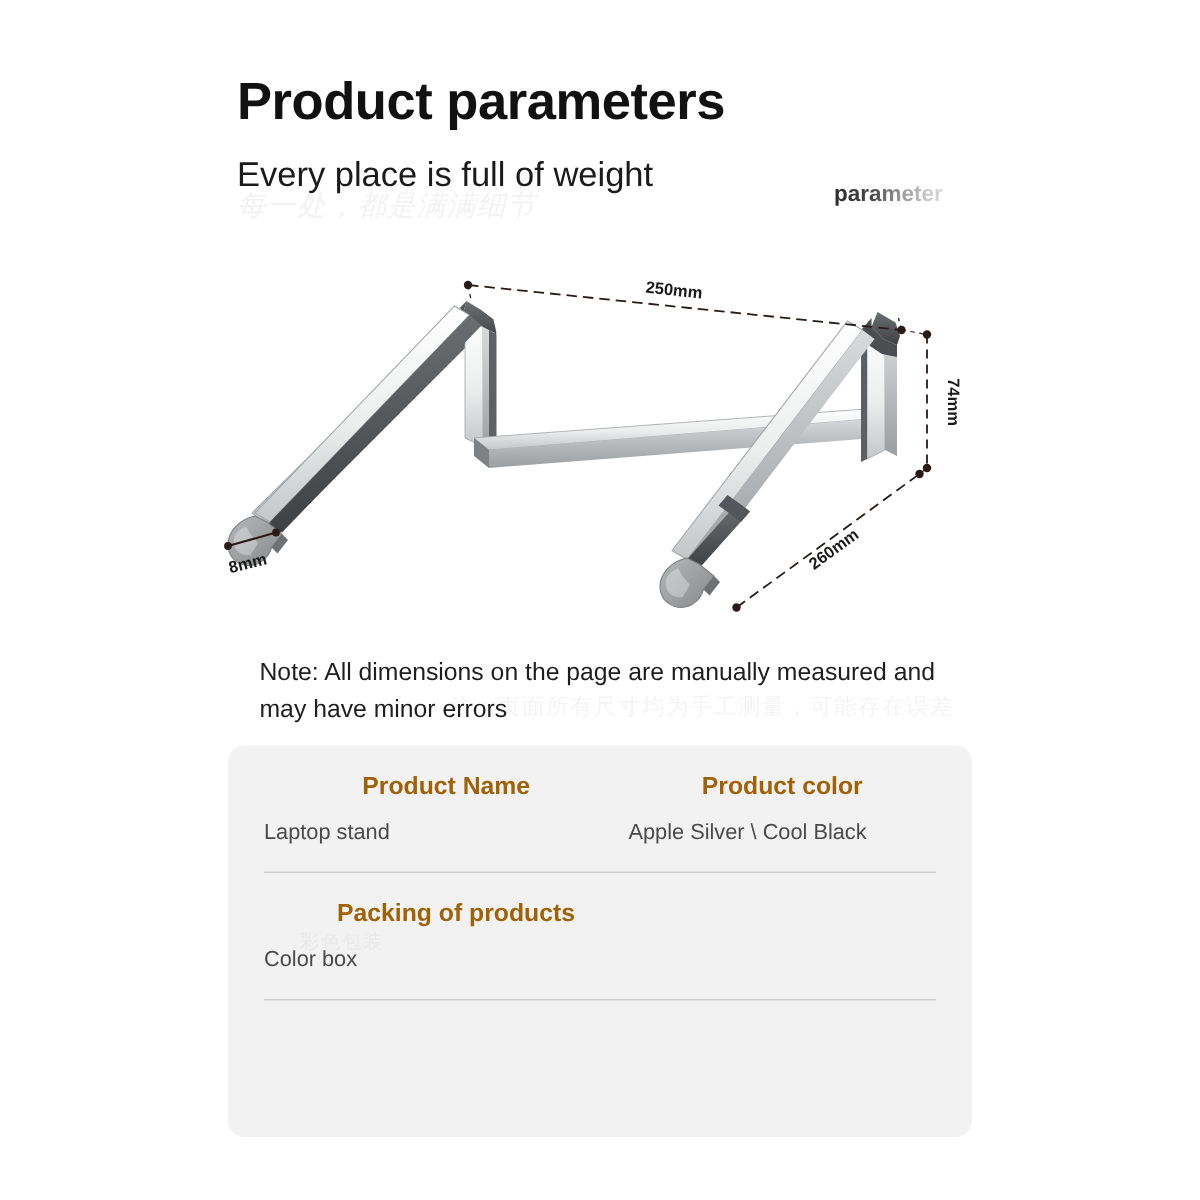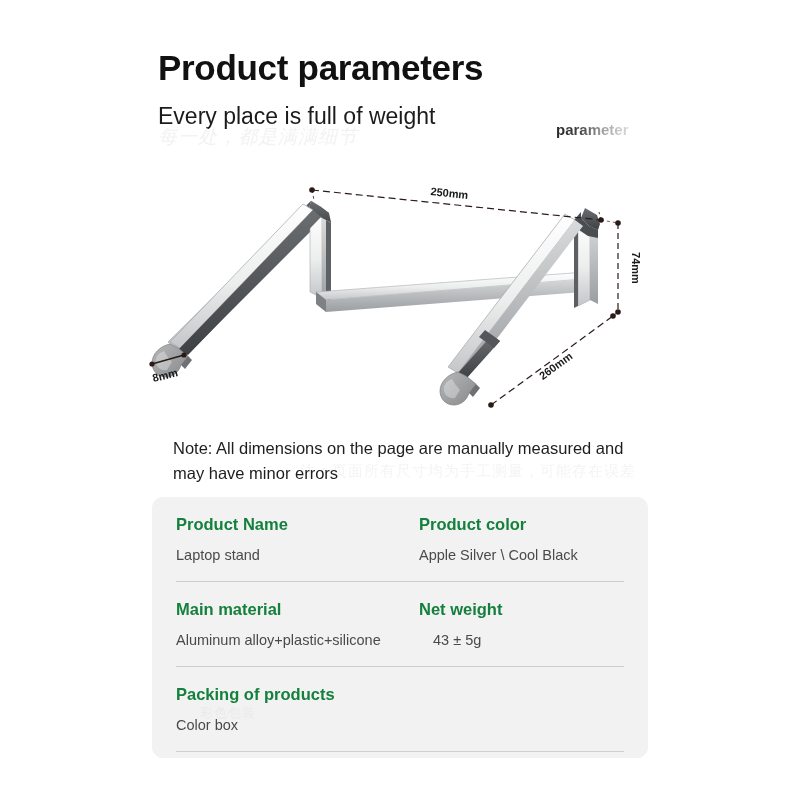--- a/index.html
+++ b/index.html
@@ -135,23 +135,24 @@
     background: #cfcfcf;
   }
   .spec-col {
     box-sizing: border-box;
   }
   .spec-col.left  { width: 256px; }
   .spec-col.right { width: 216px; }
   .spec-label {
     font-size: 16.5px;
     font-weight: 600;
-    color: #15803d;
+    color: #a16207;
     line-height: 20px;
     white-space: nowrap;
+    text-align: center;
   }
   .spec-value {
     margin-top: 12px;
     font-size: 14.5px;
     font-weight: 400;
     color: #4a4a4a;
     line-height: 18px;
     white-space: nowrap;
   }
   .spec-value.indent { padding-left: 14px; }
@@ -316,30 +317,20 @@
       <div class="spec-col left">
         <div class="spec-label">Product Name</div>
         <div class="spec-value">Laptop stand</div>
       </div>
       <div class="spec-col right">
         <div class="spec-label">Product color</div>
         <div class="spec-value">Apple Silver \ Cool Black</div>
       </div>
     </div>
 
-    <div class="spec-row">
-      <div class="spec-col left">
-        <div class="spec-label">Main material</div>
-        <div class="spec-value">Aluminum alloy+plastic+silicone</div>
-      </div>
-      <div class="spec-col right">
-        <div class="spec-label">Net weight</div>
-        <div class="spec-value indent">43 ± 5g</div>
-      </div>
-    </div>
 
     <div class="spec-row">
       <div class="pack-watermark">彩色包装</div>
       <div class="spec-col left">
         <div class="spec-label">Packing of products</div>
         <div class="spec-value">Color box</div>
       </div>
     </div>
 
   </div>

